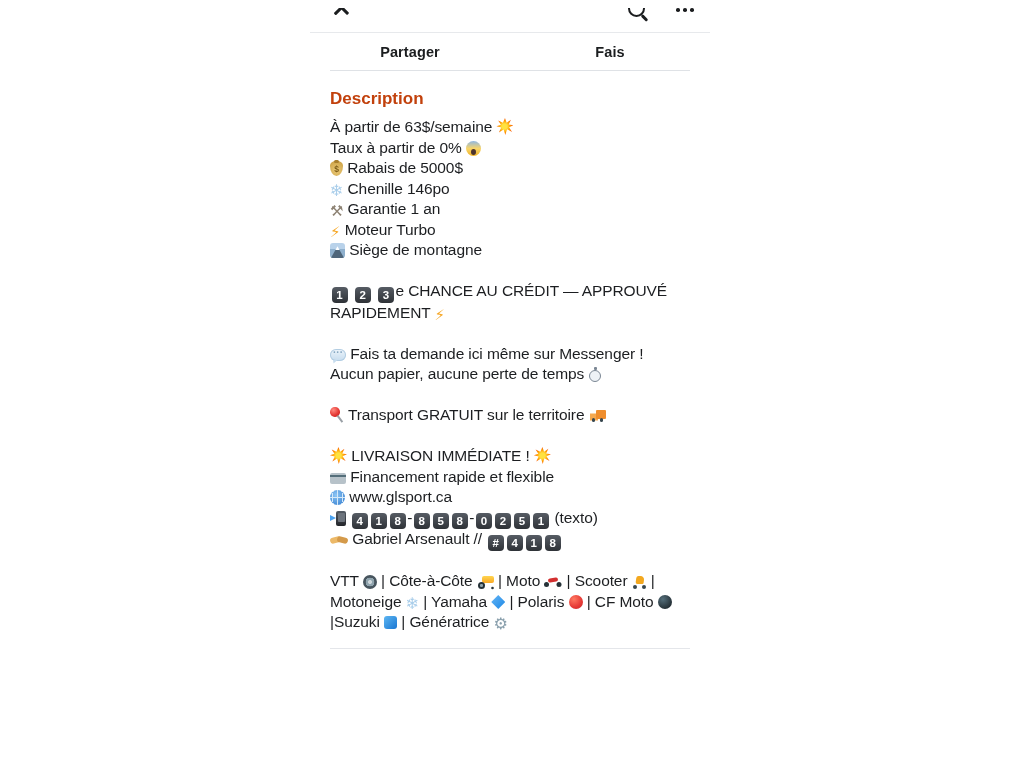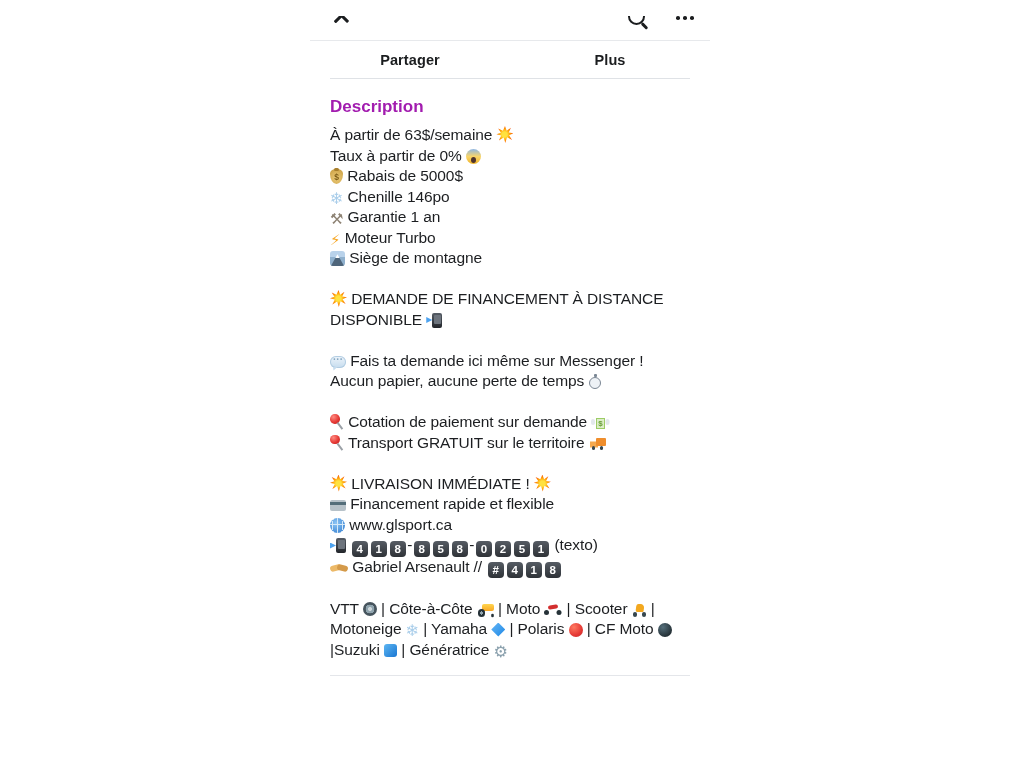--- a/index.html
+++ b/index.html
@@ -1,19 +1,19 @@
 <!DOCTYPE html>
 <html><head>
 <meta charset="utf-8">
 <style>
   html,body{margin:0;padding:0;background:#ffffff;}
   body{width:1024px;height:768px;position:relative;overflow:hidden;
        font-family:"Liberation Sans","DejaVu Sans",sans-serif;color:#1c1e21;}
 
-  .phone{position:absolute;left:310px;top:16px;width:400px;height:592px;background:#fff;}
+  .phone{position:absolute;left:310px;top:8px;width:400px;height:592px;background:#fff;}
 
   
   .topbar{position:relative;height:24px;border-bottom:1px solid #e7e9ec;overflow:hidden;}
   .icon-btn{position:absolute;background:none;border:none;padding:0;cursor:pointer;}
 
   .close-icon{left:22px;top:-10px;width:19px;height:19px;display:block;position:absolute;}
   .close-icon::before,.close-icon::after{content:"";position:absolute;left:8px;top:0;width:2.6px;height:19px;background:#1b1d1f;border-radius:1px;}
   .close-icon::before{transform:rotate(45deg);}
   .close-icon::after{transform:rotate(-45deg);}
 
@@ -26,21 +26,21 @@
     box-shadow:7px 0 0 #1b1d1f,14px 0 0 #1b1d1f;}
 
   
   .actions{display:flex;height:37px;}
   .action-btn{flex:1;display:flex;align-items:center;justify-content:center;background:none;border:none;
     font-family:inherit;font-size:14.5px;font-weight:600;color:#1b1d1f;cursor:pointer;letter-spacing:.1px;}
   .inner-divider{border-top:1px solid #dfe2e6;margin:0 20px;}
 
   
   .body{padding:0 20px;}
-  .desc-title{font-size:17px;font-weight:700;color:#a21caf;margin:17px 0 7px;line-height:22px;}
+  .desc-title{font-size:17px;font-weight:700;color:#c2410c;margin:17px 0 7px;line-height:22px;}
   .line{font-size:15.5px;line-height:20.5px;min-height:20.5px;color:#1c1e21;letter-spacing:-0.1px;white-space:normal;}
   .bottom-divider{border-top:1px solid #e4e6ea;margin:15px 20px 0;}
 
   
   .keycap{display:inline-block;width:16px;height:16px;margin:0 1.5px;border-radius:4px;
     background:linear-gradient(180deg,#565c64 0%,#2e3237 100%);
     color:#fff;font-size:11.5px;font-weight:700;text-align:center;line-height:16px;vertical-align:-2.5px;letter-spacing:0;}
 
   
   .ic{display:inline-block;position:relative;vertical-align:-2px;line-height:1;}
@@ -158,41 +158,40 @@
 <div class="phone">
 
   <div class="topbar">
     <button class="icon-btn close-icon" aria-label="close"></button>
     <button class="icon-btn search-icon" aria-label="search"></button>
     <button class="icon-btn more-icon" aria-label="more"></button>
   </div>
 
   <div class="actions">
     <button class="action-btn">Partager</button>
-    <button class="action-btn">Plus</button>
+    <button class="action-btn">Fais</button>
   </div>
   <div class="inner-divider"></div>
 
   <div class="body">
     <div class="desc-title">Description</div>
     <div>
         <div class="line">À partir de 63$/semaine <span class="ic ic-collision"></span></div>
         <div class="line">Taux à partir de 0% <span class="ic ic-scream"></span></div>
         <div class="line"><span class="ic ic-money-bag"></span> Rabais de 5000$</div>
         <div class="line"><span class="ic ic-snowflake"></span> Chenille 146po</div>
         <div class="line"><span class="ic ic-tools"></span> Garantie 1 an</div>
         <div class="line"><span class="ic ic-bolt"></span> Moteur Turbo</div>
         <div class="line"><span class="ic ic-mountain"></span> Siège de montagne</div>
         <div class="line">&nbsp;</div>
-        <div class="line"><span class="ic ic-collision"></span> DEMANDE DE FINANCEMENT À DISTANCE DISPONIBLE <span class="ic ic-phone-arrow"></span></div>
+        <div class="line"><span class="keycap">1</span> <span class="keycap">2</span> <span class="keycap">3</span>e CHANCE AU CRÉDIT — APPROUVÉ RAPIDEMENT <span class="ic ic-bolt"></span></div>
         <div class="line">&nbsp;</div>
         <div class="line"><span class="ic ic-speech"></span> Fais ta demande ici même sur Messenger !</div>
         <div class="line">Aucun papier, aucune perte de temps <span class="ic ic-stopwatch"></span></div>
         <div class="line">&nbsp;</div>
-        <div class="line"><span class="ic ic-pushpin"></span> Cotation de paiement sur demande <span class="ic ic-money-wings"></span></div>
         <div class="line"><span class="ic ic-pushpin"></span> Transport GRATUIT sur le territoire <span class="ic ic-truck"></span></div>
         <div class="line">&nbsp;</div>
         <div class="line"><span class="ic ic-collision"></span> LIVRAISON IMMÉDIATE ! <span class="ic ic-collision"></span></div>
         <div class="line"><span class="ic ic-credit-card"></span> Financement rapide et flexible</div>
         <div class="line"><span class="ic ic-globe"></span> www.glsport.ca</div>
         <div class="line"><span class="ic ic-phone-arrow"></span> <span class="keycap">4</span><span class="keycap">1</span><span class="keycap">8</span>-<span class="keycap">8</span><span class="keycap">5</span><span class="keycap">8</span>-<span class="keycap">0</span><span class="keycap">2</span><span class="keycap">5</span><span class="keycap">1</span> (texto)</div>
         <div class="line"><span class="ic ic-handshake"></span> Gabriel Arsenault // <span class="keycap">#</span><span class="keycap">4</span><span class="keycap">1</span><span class="keycap">8</span></div>
         <div class="line">&nbsp;</div>
         <div class="line">VTT <span class="ic ic-wheel"></span> | Côte-à-Côte <span class="ic ic-tractor"></span> | Moto <span class="ic ic-motorcycle"></span> | Scooter <span class="ic ic-scooter"></span> | Motoneige <span class="ic ic-snowflake"></span> | Yamaha <span class="ic ic-blue-diamond"></span> | Polaris <span class="ic ic-red-circle"></span> | CF Moto <span class="ic ic-black-circle"></span> |Suzuki <span class="ic ic-blue-square"></span> | Génératrice <span class="ic ic-gear"></span></div>
       </div>

